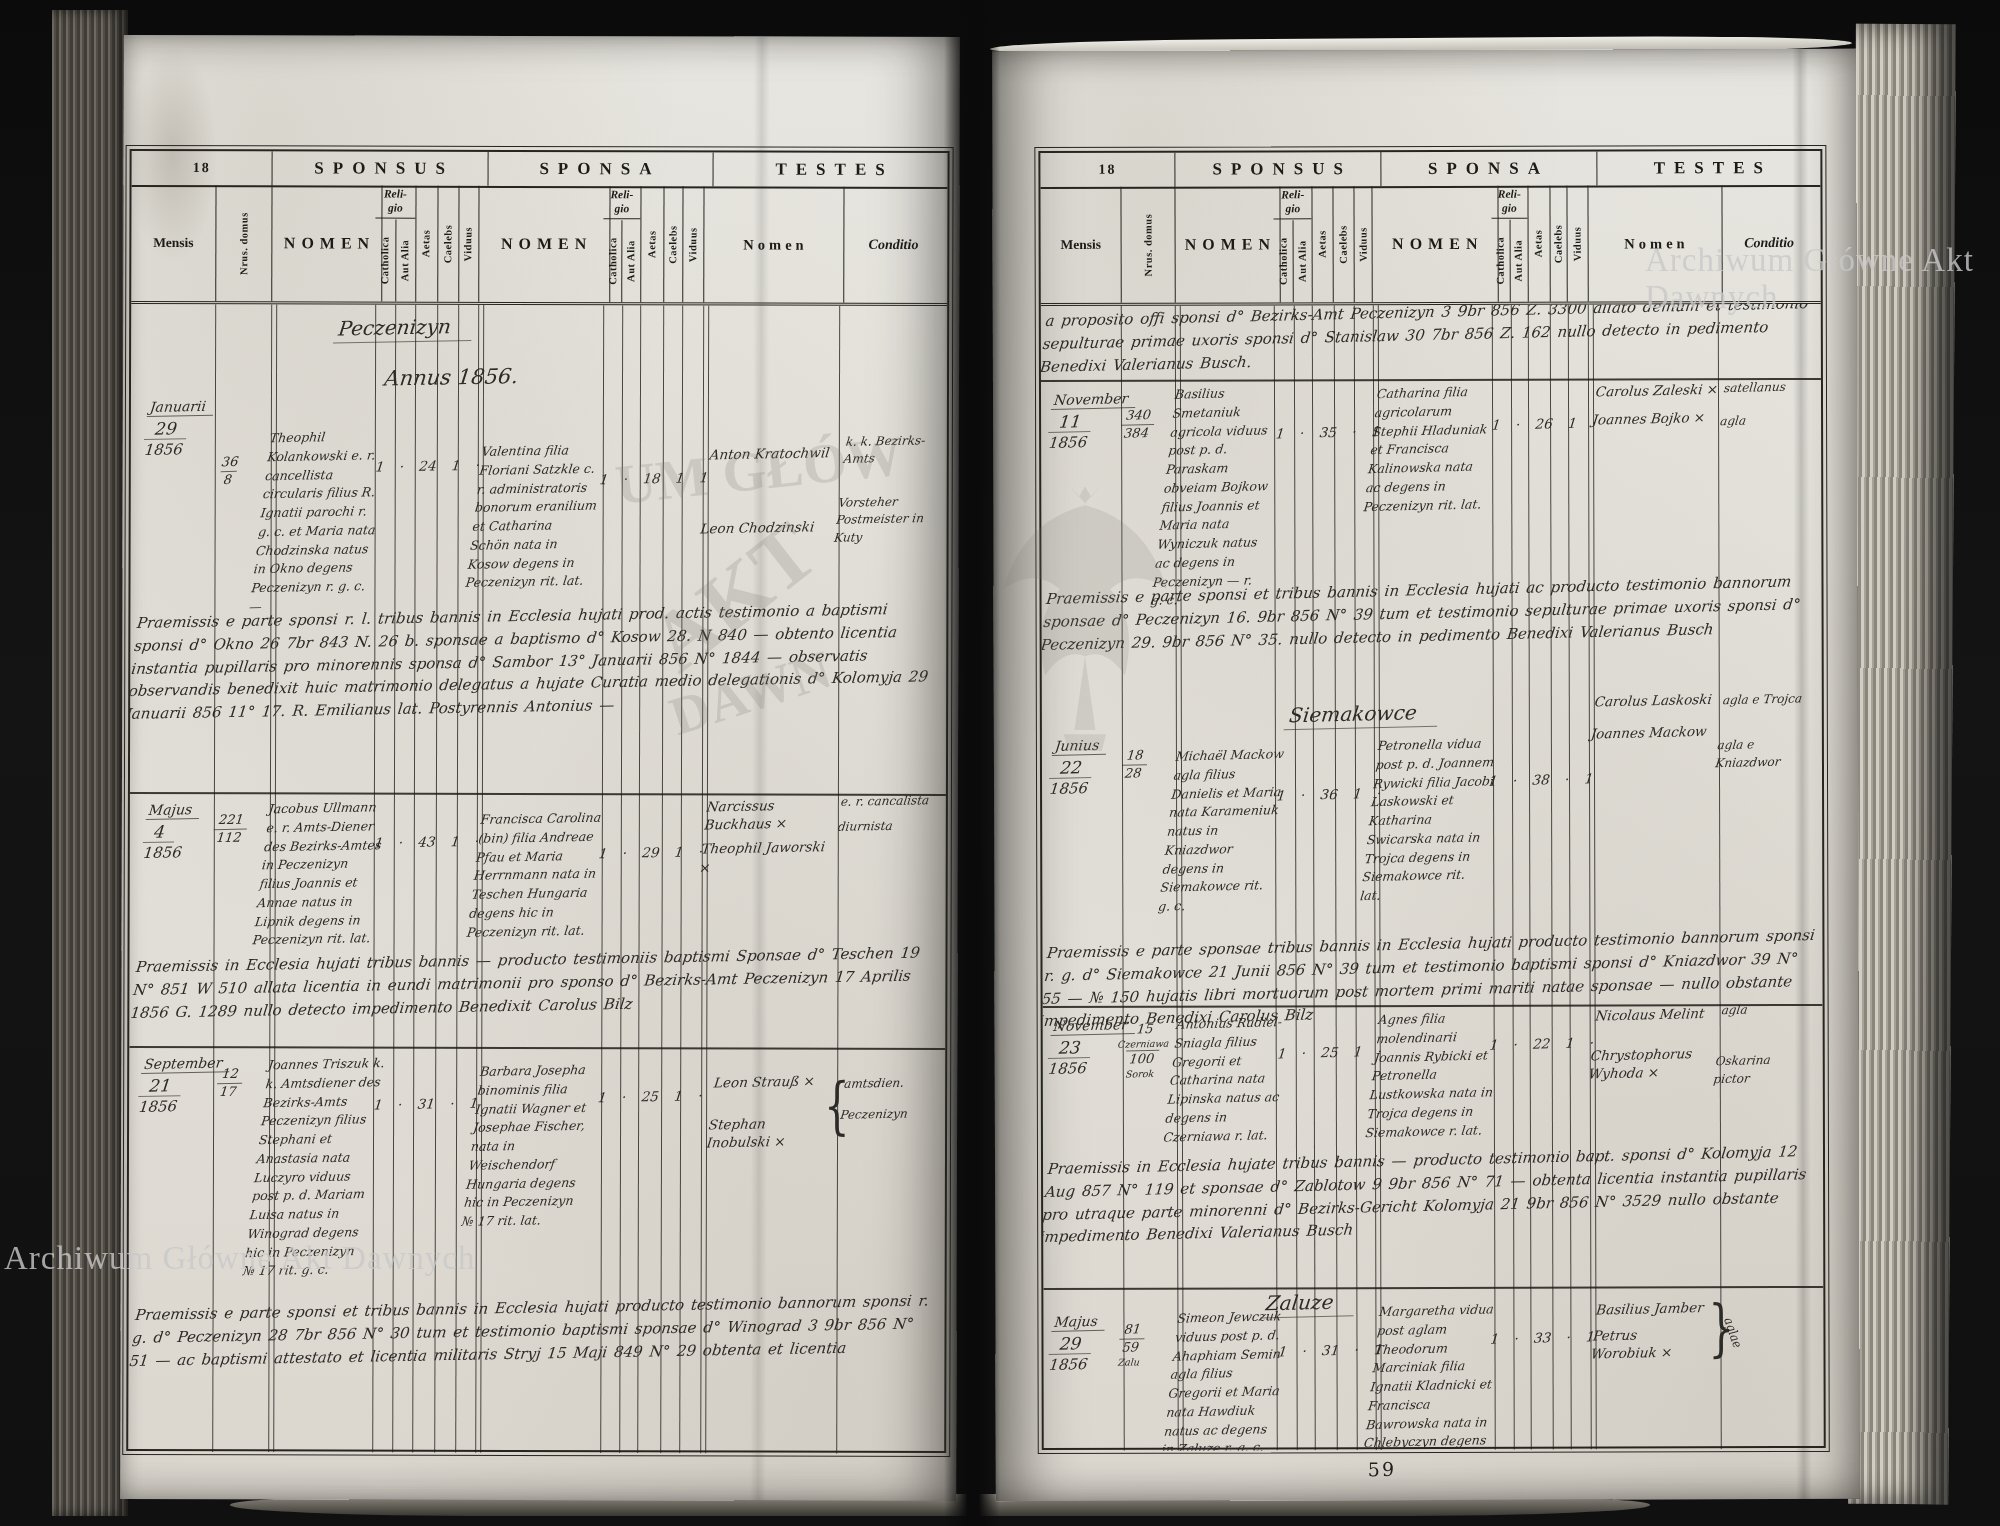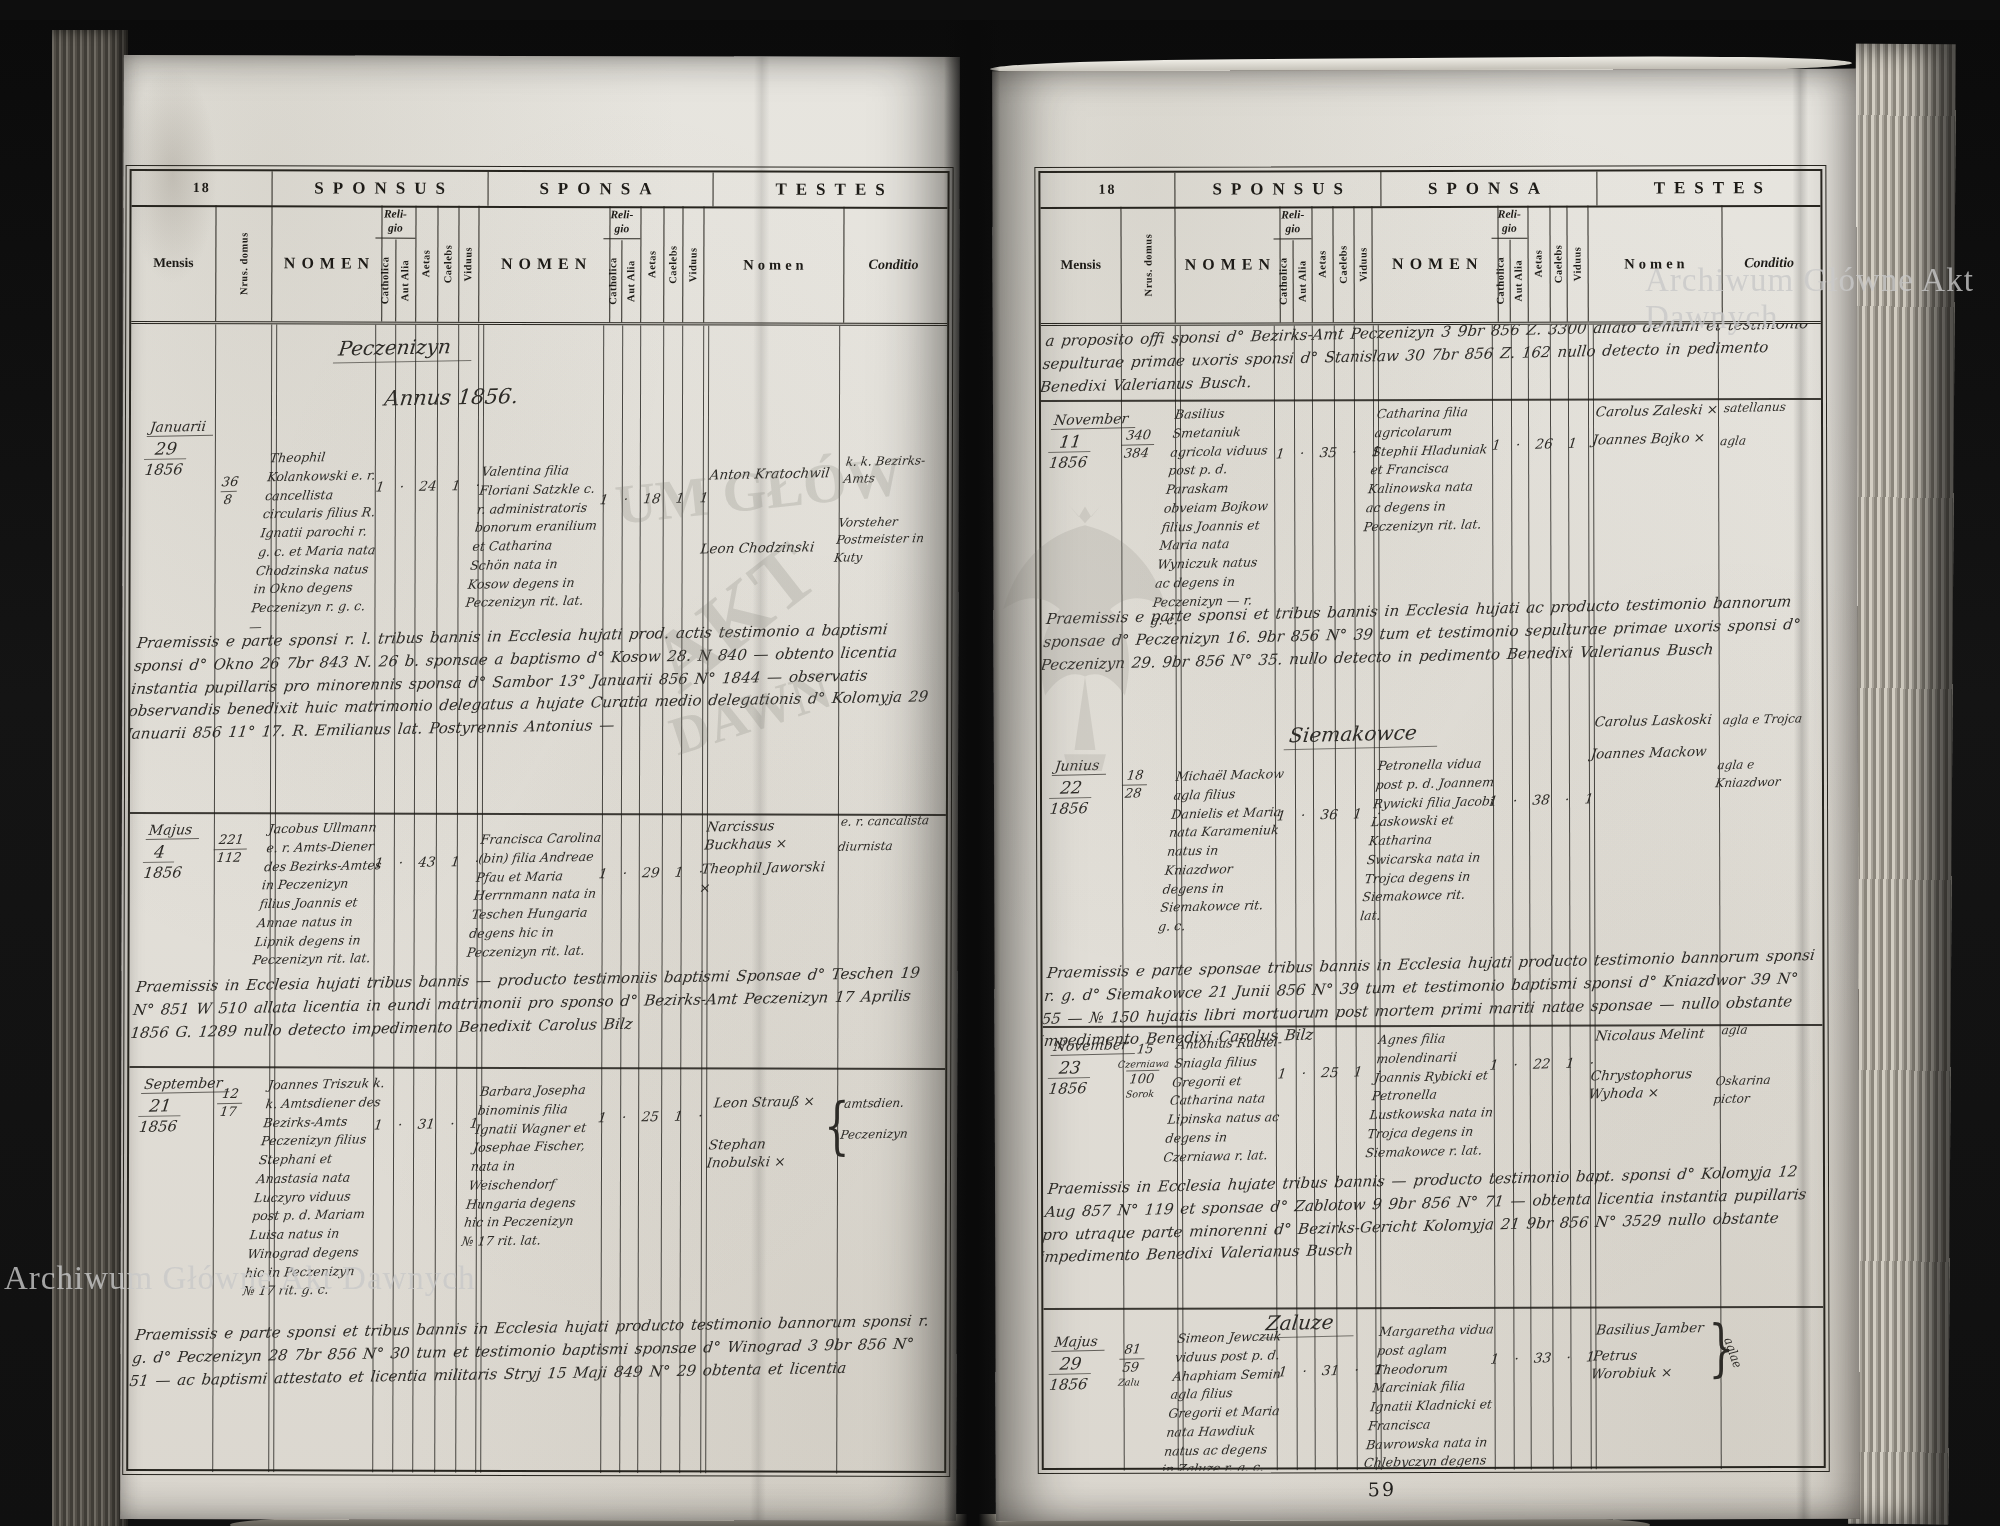--- a/index.html
+++ b/index.html
@@ -1,19 +1,19 @@
 <!DOCTYPE html>
 <html><head>
 <meta charset="utf-8">
 <style>
   html,body{margin:0;padding:0;}
   body{width:2000px;height:1526px;background:#0e0e0e;overflow:hidden;position:relative;
        font-family:"Liberation Serif",serif;}
   .photo{position:absolute;inset:0;background:
-      linear-gradient(180deg,#0b0b0b 0%,#141414 45%,#101010 100%); margin-top: 20px;}
+      linear-gradient(180deg,#0b0b0b 0%,#141414 45%,#101010 100%);}
   
   .edge-left{position:absolute;left:52px;top:10px;width:76px;height:1506px;
       background:repeating-linear-gradient(90deg,#6e6a62 0 2px,#524e47 2px 4px,#403d37 4px 7px);
       box-shadow:inset -10px 0 14px rgba(0,0,0,.55);}
   .edge-right{position:absolute;left:1852px;top:24px;width:100px;height:1480px;
       background:repeating-linear-gradient(90deg,#d3cec3 0 3px,#a8a399 3px 5px,#8b867c 5px 8px);
       box-shadow:inset -26px 0 30px rgba(0,0,0,.65), inset 6px 0 8px rgba(255,255,255,.12);
       transform:rotate(.3deg);}
   .edge-top{position:absolute;left:990px;top:38px;width:862px;height:16px;
       background:linear-gradient(#efede6,#b4b0a6);border-radius:40%/70%;transform:rotate(-.4deg);}

